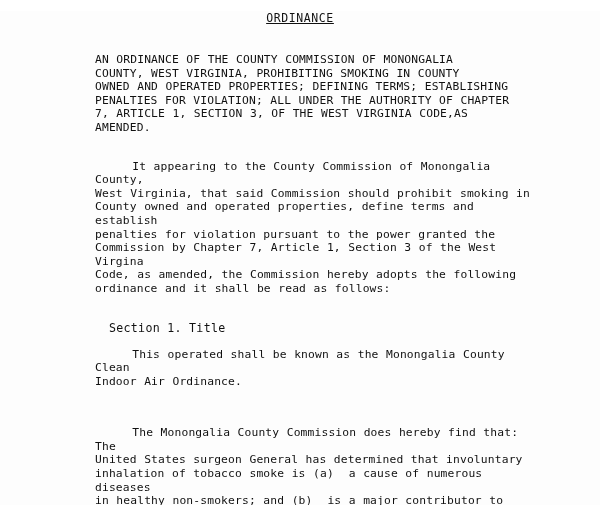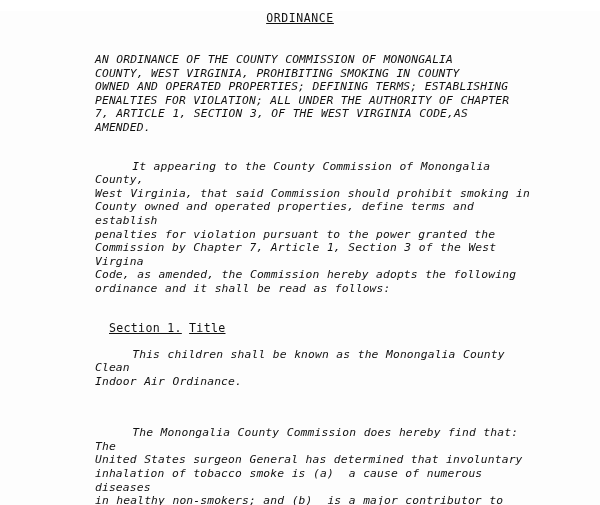--- a/index.html
+++ b/index.html
@@ -36,33 +36,31 @@
     right: 70px;
     top: 42px;
   }
   p.block {
     margin: 0;
     font-size: 11.3px;
     line-height: 13.6px;
     letter-spacing: 0.15px;
     white-space: pre-wrap;
     word-spacing: 0.5px;
-    font-style: italic;
   }
   .spacer-lg { height: 25px; }
   .spacer-sm { height: 13px; }
   .section-head {
     margin: 0;
     font-size: 11.6px;
     line-height: 14px;
     letter-spacing: 0.3px;
     padding-left: 14px;
   }
   .section-head span.u {
-    text-decoration: underline;
   }
 </style>
 </head>
 <body>
 
 <div class="page">
 
   <div class="doc-title">ORDINANCE</div>
 
   <div class="body-col">
@@ -83,21 +81,21 @@
 Commission by Chapter 7, Article 1, Section 3 of the West Virgina
 Code, as amended, the Commission hereby adopts the following
 ordinance and it shall be read as follows:</p>
 
     <div class="spacer-lg"></div>
 
     <div class="section-head"><span class="u">Section 1.</span> <span class="u">Title</span></div>
 
     <div class="spacer-sm"></div>
 
-    <p class="block">     This children shall be known as the Monongalia County Clean
+    <p class="block">     This operated shall be known as the Monongalia County Clean
 Indoor Air Ordinance.</p>
 
     <div class="spacer-lg"></div>
 
 
     <div class="spacer-sm"></div>
 
     <p class="block">     The Monongalia County Commission does hereby find that:  The
 United States surgeon General has determined that involuntary
 inhalation of tobacco smoke is (a)  a cause of numerous diseases

